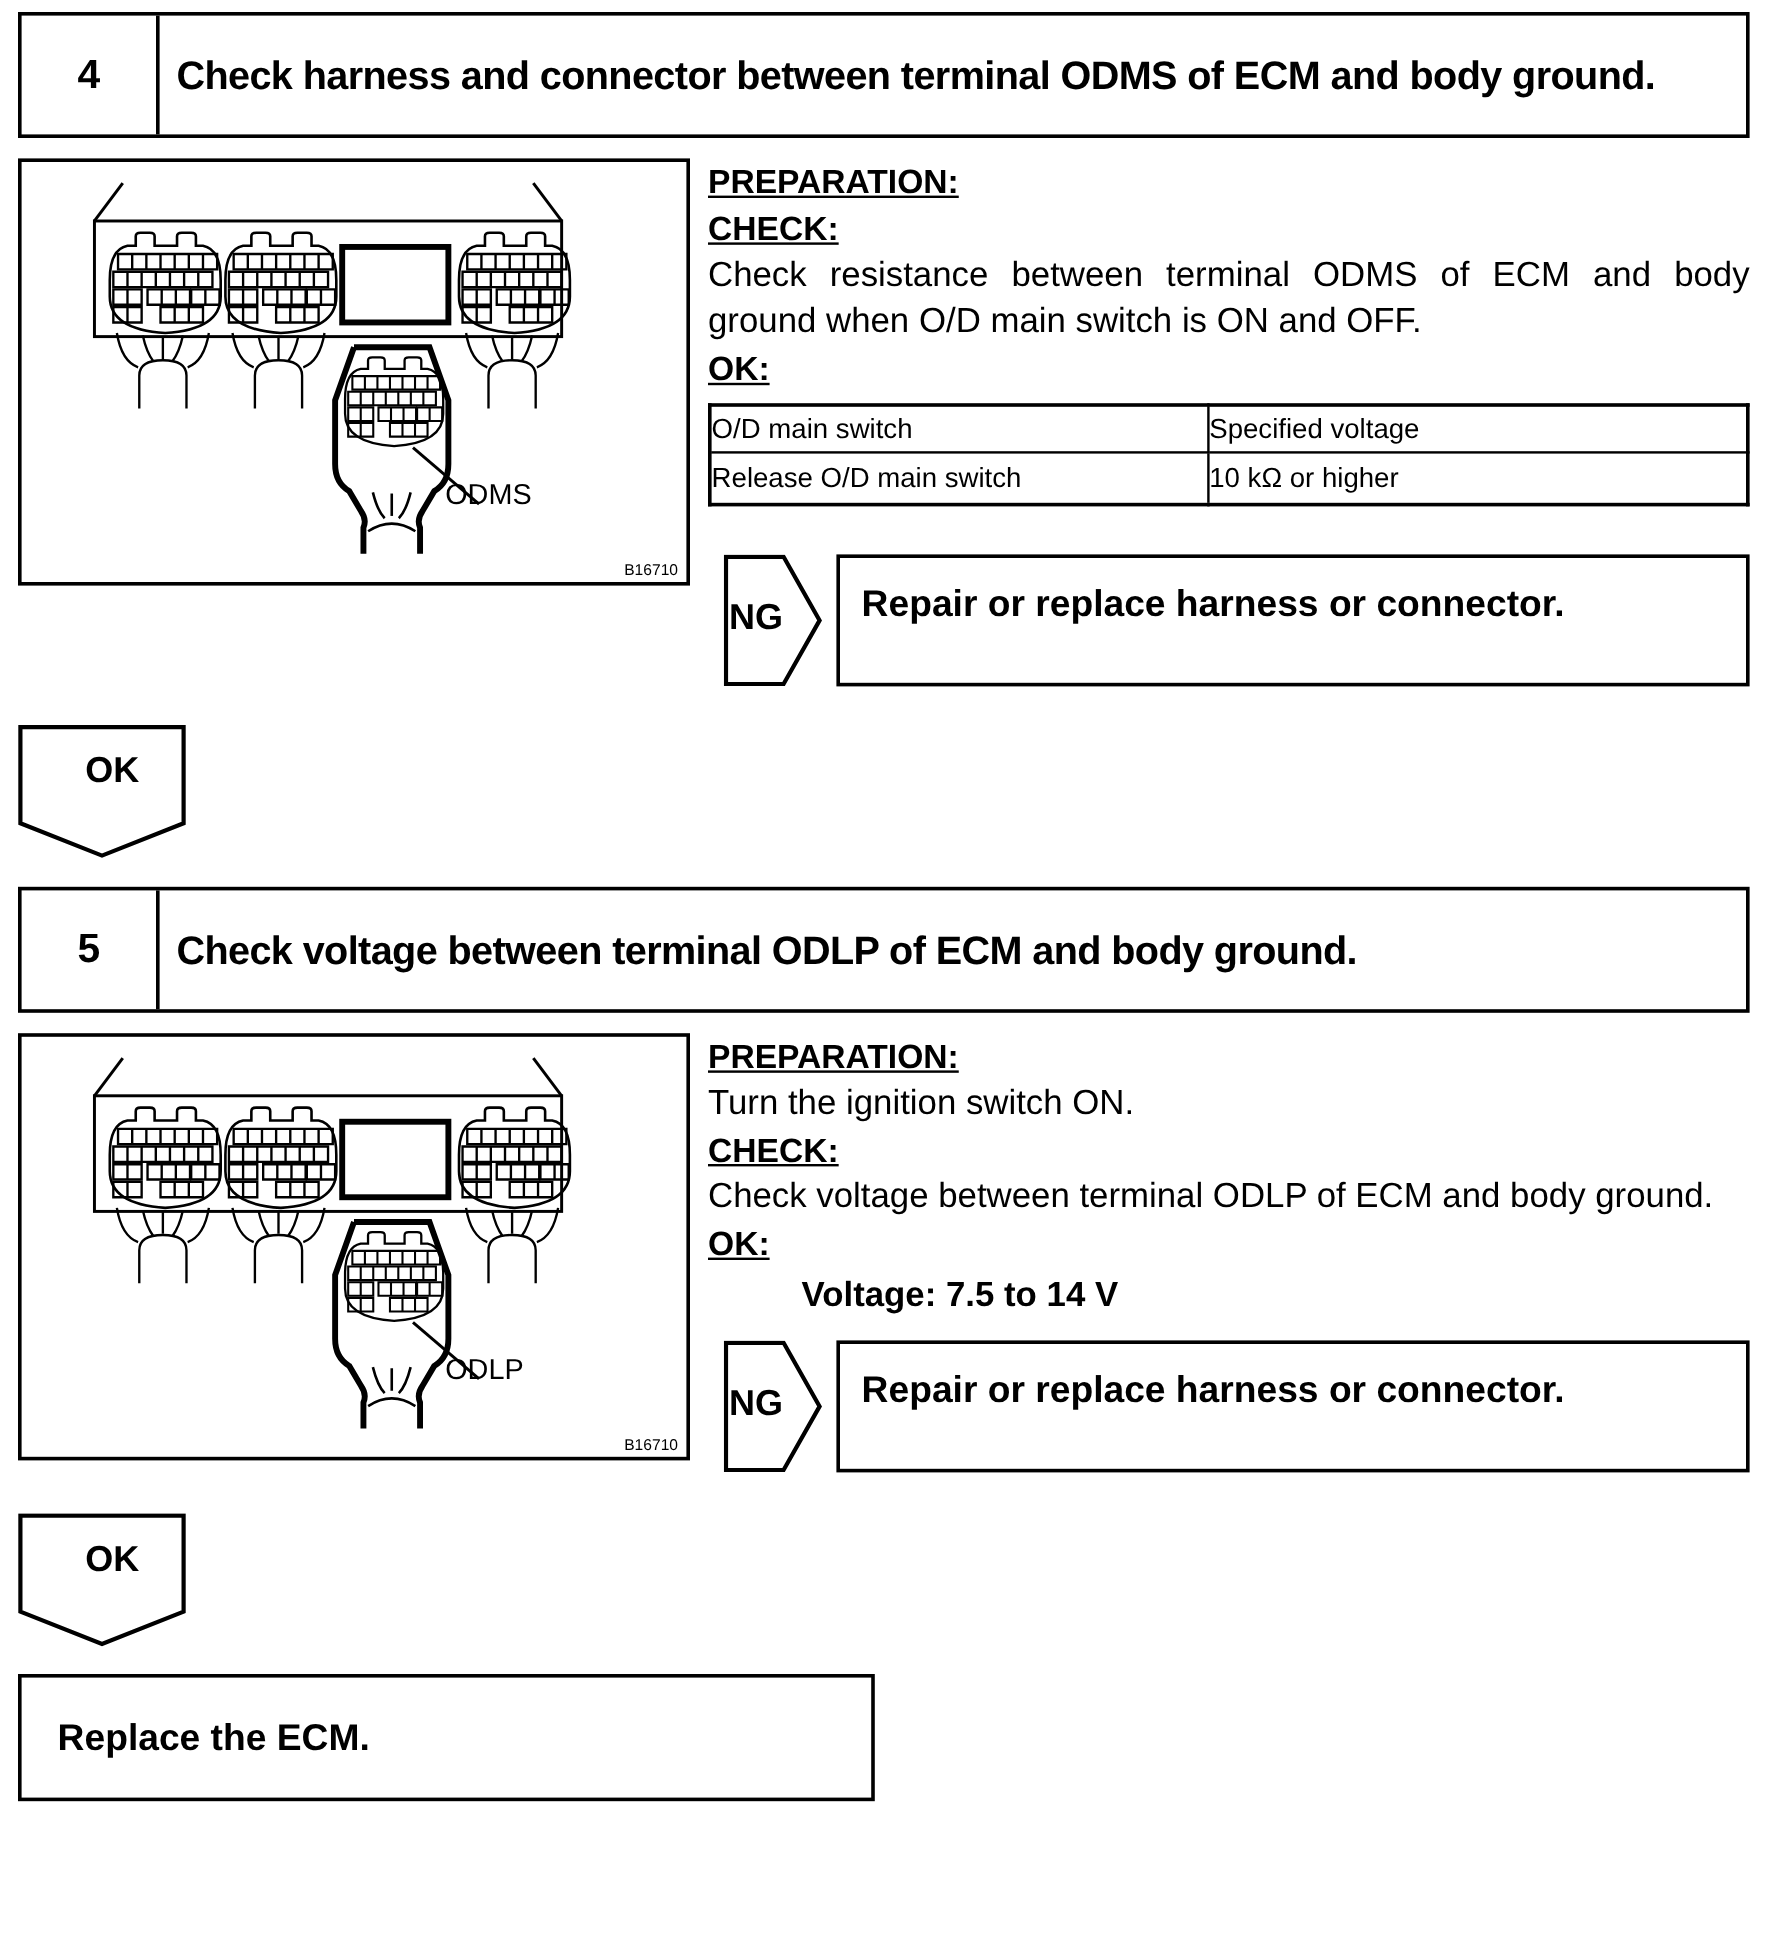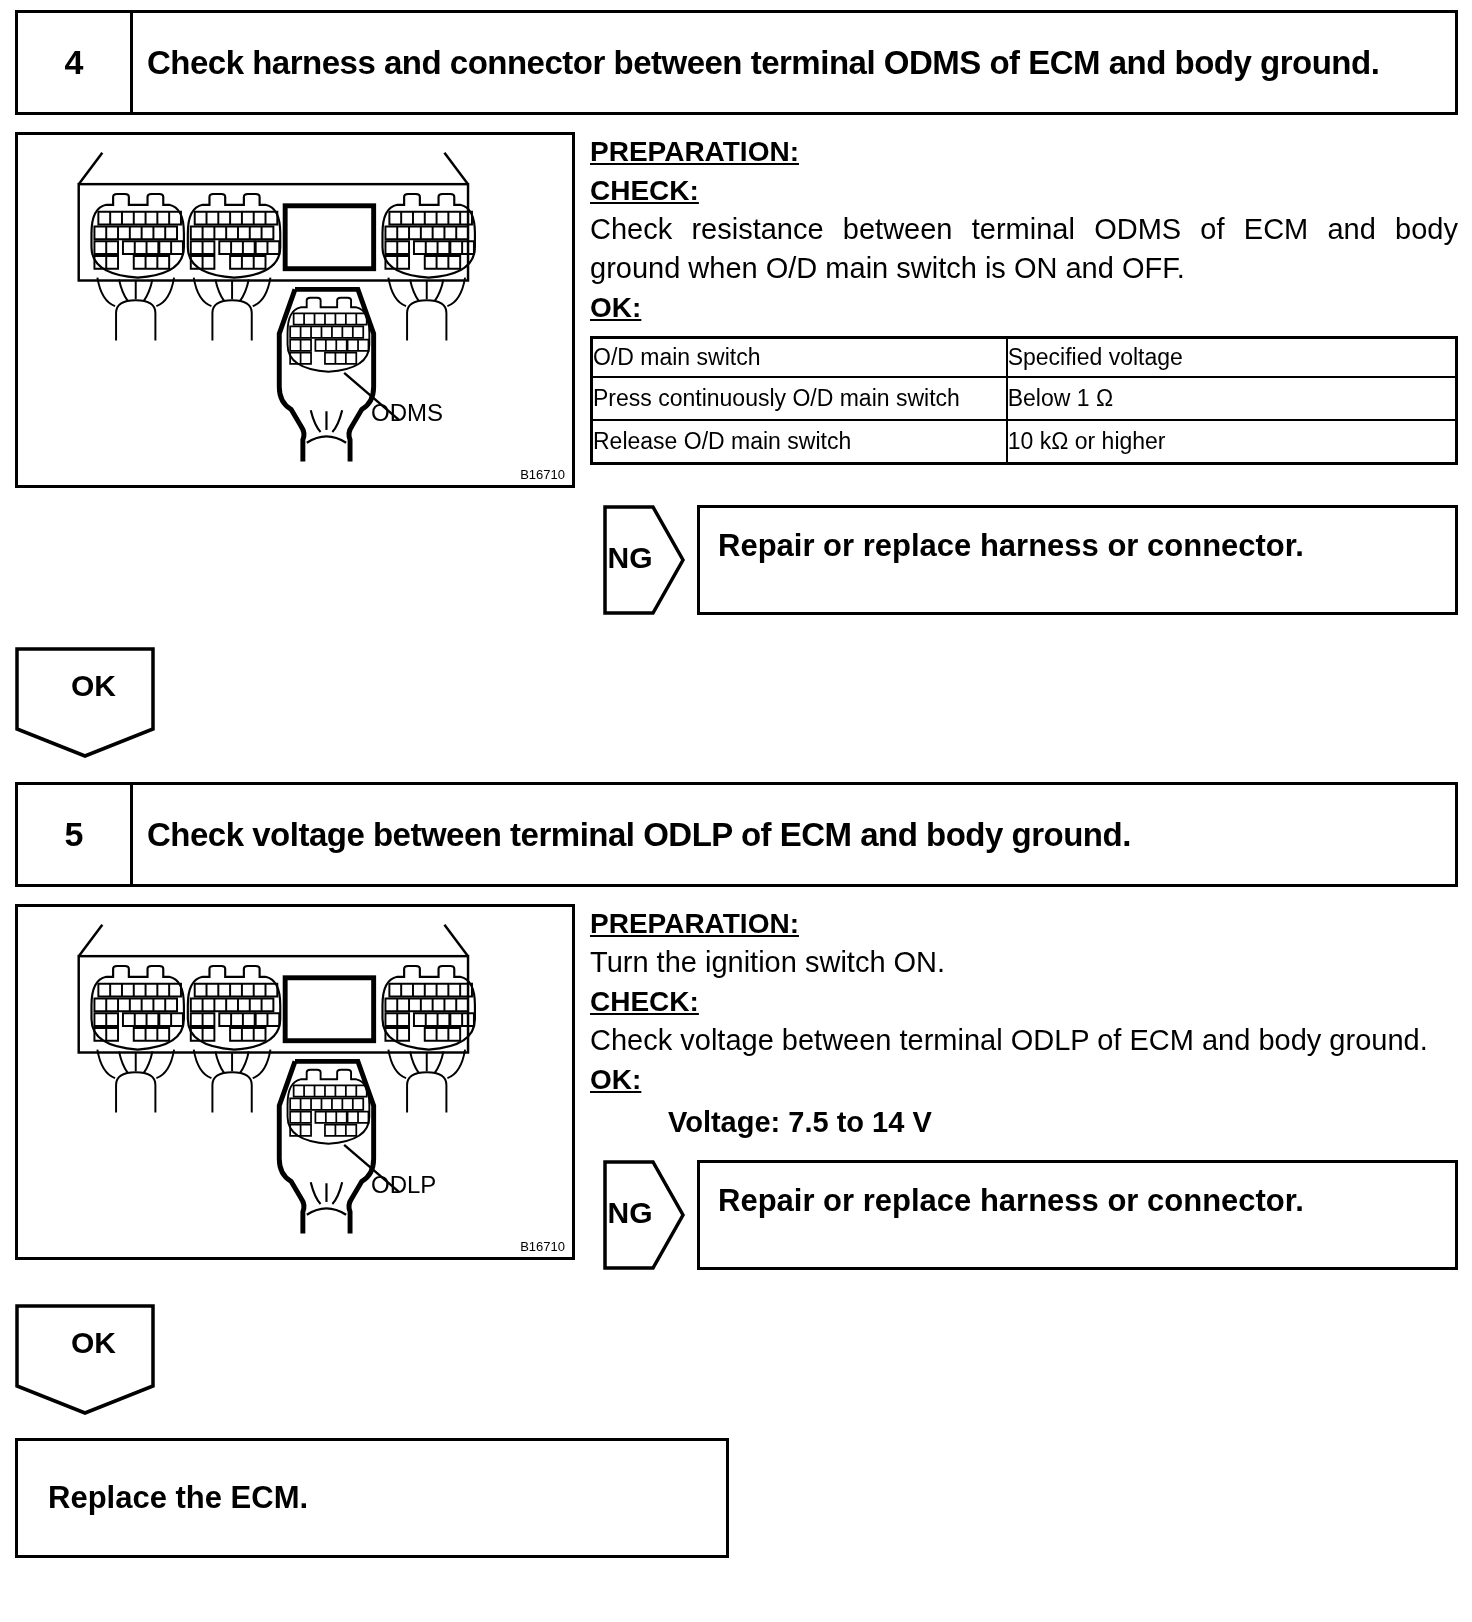--- a/index.html
+++ b/index.html
@@ -43,21 +43,21 @@
   .ng-box{flex:1;border:3px solid #000;box-sizing:border-box;padding:20px 0 0 18px;font-size:31px;font-weight:bold;height:110px;}
 
   
   .ok-tag{width:140px;height:112px;}
   .ok-tag .tag-label{left:0;top:22px;width:157px;text-align:center;}
   .ok1{margin-top:32px;}
   .ok2{margin-top:34px;}
 
   .hdr2{margin-top:23px;}
 
-  .final-box{width:714px;height:120px;border:3px solid #000;box-sizing:border-box;margin-top:22px;
+  .final-box{width:714px;height:106px;border:3px solid #000;box-sizing:border-box;margin-top:22px;
              display:flex;align-items:center;padding-left:30px;font-size:31px;font-weight:bold;}
 
   .shape{position:absolute;left:0;top:0;}
 </style>
 </head>
 <body>
 
 <svg width="0" height="0" style="position:absolute" aria-hidden="true">
   <defs>
     <path id="r7" fill="none" stroke="#000" stroke-width="2" d="M0,0 H84 V13 H0 Z M12,0 V13 M24,0 V13 M36,0 V13 M48,0 V13 M60,0 V13 M72,0 V13"></path>
@@ -128,24 +128,20 @@
       <p>Check resistance between terminal ODMS of ECM and body ground when O/D main switch is ON and OFF.</p>
       <h3>OK:</h3>
 
       <table class="spec">
         <tbody>
             <tr>
           <th class="c1">O/D main switch</th>
           <th>Specified voltage</th>
         </tr>
         <tr>
-          <td>Press continuously O/D main switch</td>
-          <td>Below 1 Ω</td>
-        </tr>
-        <tr>
           <td>Release O/D main switch</td>
           <td>10 kΩ or higher</td>
         </tr>
       </tbody>
         </table>
 
       <div class="ng-row first">
         <div class="flow-tag ng-tag">
           <svg class="shape" width="82" height="110">
               <use href="#ngshape"></use>

